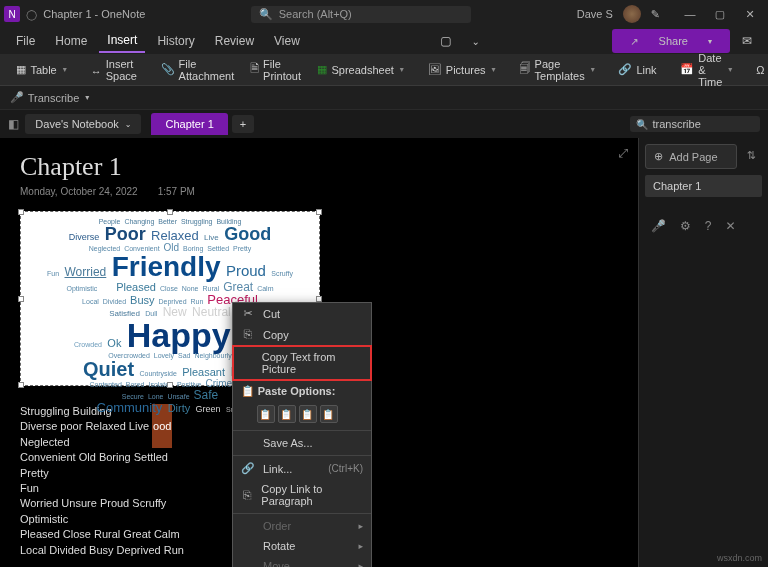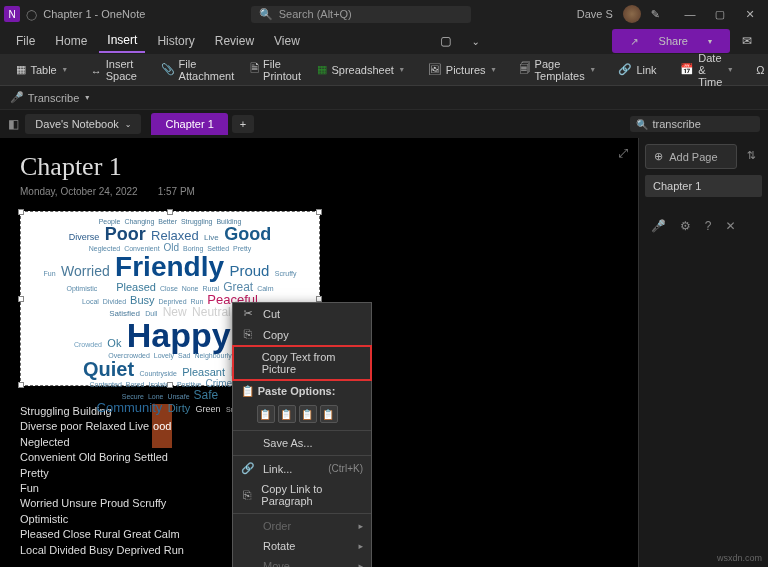--- a/index.html
+++ b/index.html
@@ -210,21 +210,21 @@
       <div class="handle h-tr"></div>
       <div class="handle h-ml"></div>
       <div class="handle h-mr"></div>
       <div class="handle h-bl"></div>
       <div class="handle h-bm"></div>
       <div class="handle h-br"></div>
       <div class="wordcloud">
         <div class="wc-row" style="font-size:7px;color:#4a7a9a;"><span>People</span> <span>Changing</span> <span>Better</span> <span>Struggling</span> <span>Building</span></div>
         <div class="wc-row"><span style="color:#2a5a8a;font-size:9px;">Diverse</span> <span style="color:#1a4a7a;font-size:18px;font-weight:bold;">Poor</span> <span style="color:#3a6a9a;font-size:13px;">Relaxed</span> <span style="color:#4a7a9a;font-size:8px;">Live</span> <span style="color:#1a5a8a;font-size:18px;font-weight:bold;">Good</span></div>
         <div class="wc-row" style="font-size:7px;color:#5a8aaa;"><span>Neglected</span> <span>Convenient</span> <span style="font-size:10px;">Old</span> <span>Boring</span> <span>Settled</span> <span>Pretty</span></div>
-        <div class="wc-row"><span style="font-size:7px;color:#5a8aaa;">Fun</span> <span style="font-size:14px;color:#4a7a9a;">Worried</span> <span style="color:#0a4a8a;font-size:28px;font-weight:bold;">Friendly</span> <span style="color:#2a6a9a;font-size:15px;">Proud</span> <span style="font-size:7px;color:#5a8aaa;">Scruffy</span></div>
+        <div class="wc-row"><span style="font-size:7px;color:#5a8aaa;">Fun</span> <span style="font-size:12px;color:#4a7a9a;text-decoration:underline;">Worried</span> <span style="color:#0a4a8a;font-size:28px;font-weight:bold;">Friendly</span> <span style="color:#2a6a9a;font-size:15px;">Proud</span> <span style="font-size:7px;color:#5a8aaa;">Scruffy</span></div>
         <div class="wc-row" style="font-size:7px;color:#5a8aaa;"><span>Optimistic</span> <span style="font-size:11px;color:#3a7a9a;margin-left:16px;">Pleased</span> <span>Close</span> <span>None</span> <span>Rural</span> <span style="font-size:12px;">Great</span> <span>Calm</span></div>
         <div class="wc-row" style="font-size:7px;color:#5a8aaa;"><span>Local</span> <span>Divided</span> <span style="font-size:11px;color:#3a7a9a;">Busy</span> <span>Deprived</span> <span>Run</span> <span style="color:#be185d;font-size:13px;">Peaceful</span></div>
         <div class="wc-row"><span style="font-size:8px;color:#4a7a9a;">Satisfied</span> <span style="font-size:7px;color:#5a8aaa;">Dull</span> <span>New</span> <span>Neutral</span></div>
         <div class="wc-row"><span style="font-size:7px;color:#6a9aba;">Crowded</span> <span style="font-size:11px;color:#3a7a9a;">Ok</span> <span style="color:#083a7a;font-size:34px;font-weight:bold;">Happy</span> <span style="color:#2a6a9a;font-size:15px;">Nice</span></div>
         <div class="wc-row" style="font-size:7px;color:#5a8aaa;"><span>Overcrowded</span> <span>Lovely</span> <span>Sad</span> <span>Neighbourly</span></div>
         <div class="wc-row"><span style="color:#1a5a8a;font-size:20px;font-weight:bold;">Quiet</span> <span style="font-size:7px;color:#5a8aaa;">Countryside</span> <span style="color:#3a7a9a;font-size:11px;">Pleasant</span> <span>Busy</span></div>
         <div class="wc-row" style="font-size:7px;color:#5a8aaa;"><span>Contented</span> <span>Bored</span> <span>Isolated</span> <span>Positive</span> <span style="font-size:10px;">Crime</span> <span>Clea</span></div>
         <div class="wc-row" style="font-size:7px;color:#5a8aaa;"><span>Secure</span> <span>Lone</span> <span>Unsafe</span> <span style="font-size:12px;color:#3a7a9a;">Safe</span></div>
         <div class="wc-row"><span style="color:#2a6a9a;font-size:13px;">Community</span> <span style="font-size:11px;color:#3a7a9a;">Dirty</span> <span style="font-size:9px;">Green</span> <span style="font-size:7px;">Small</span></div>
       </div>

